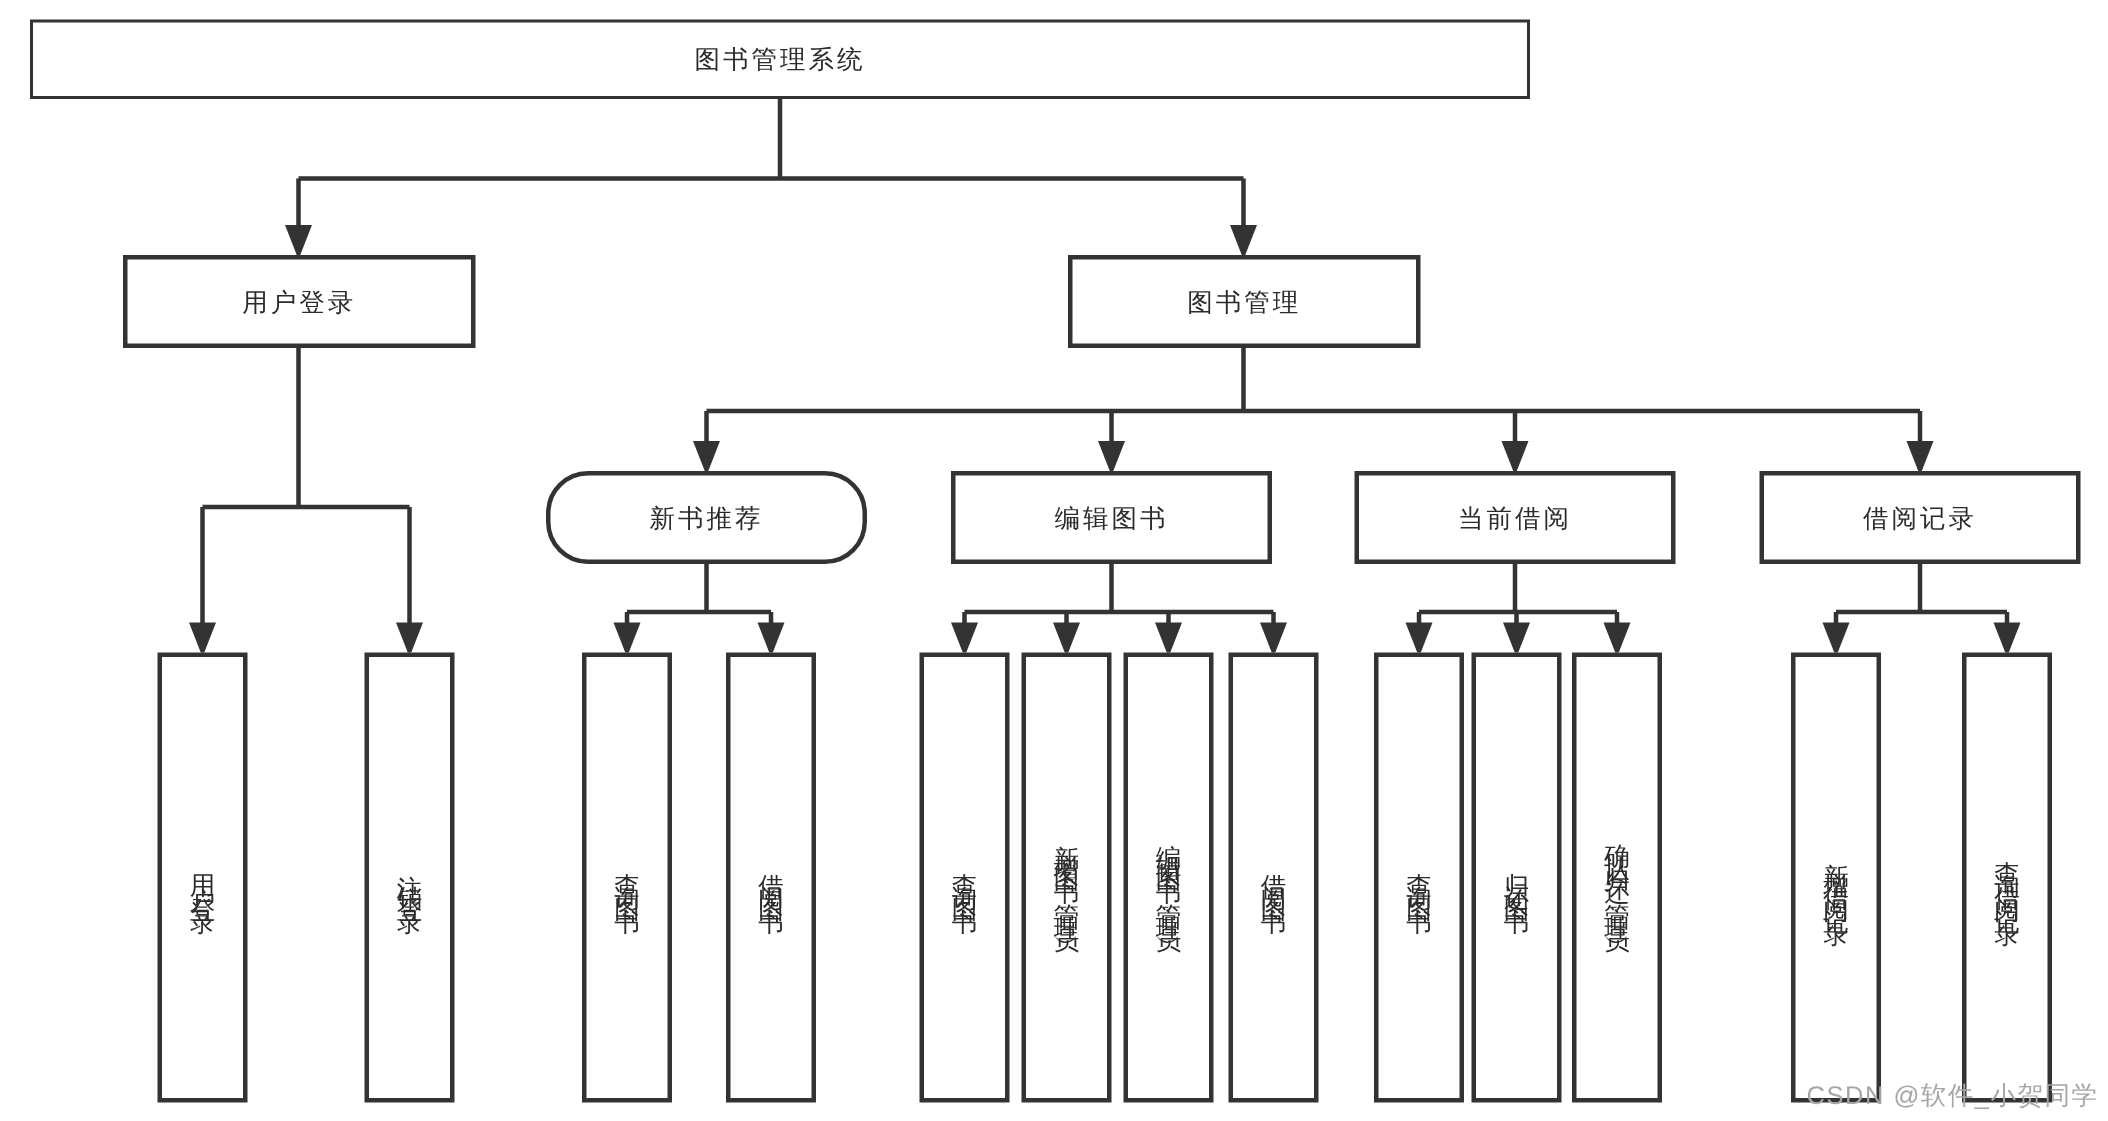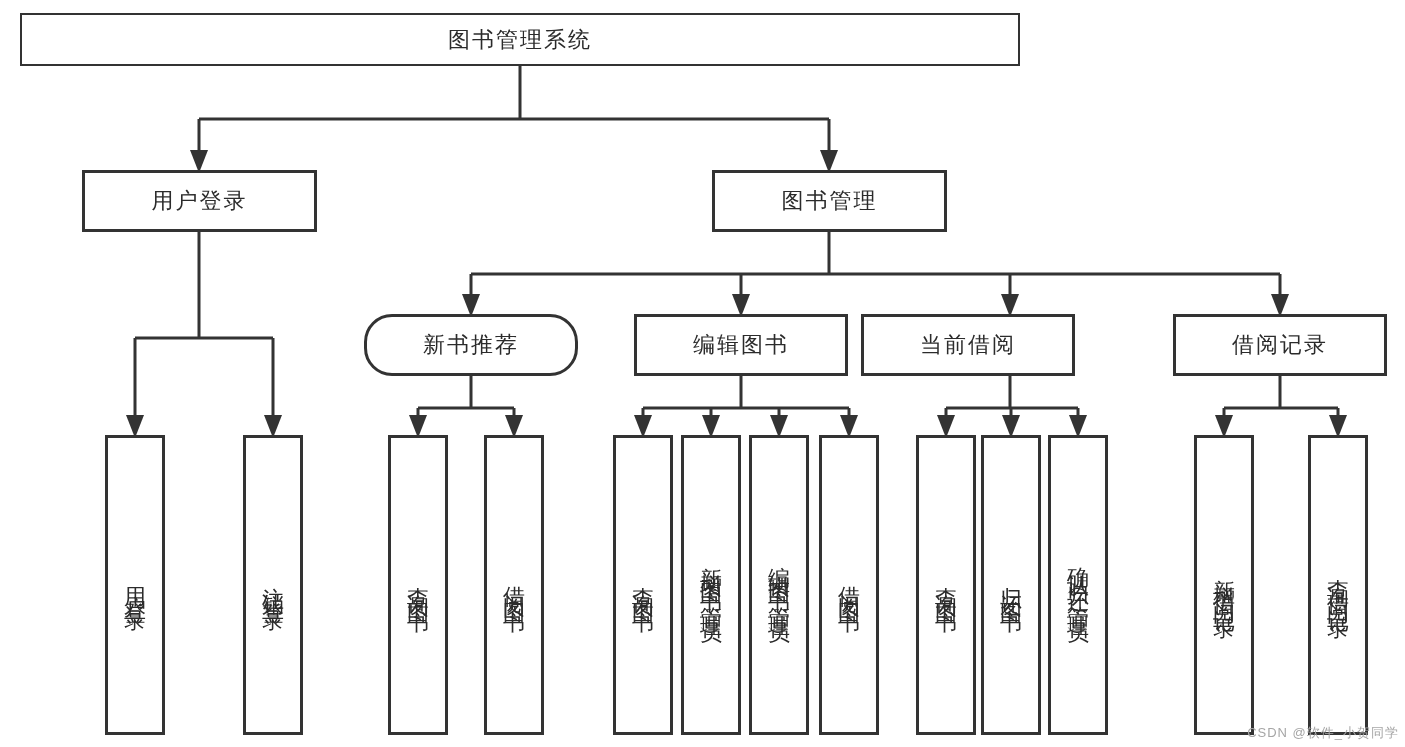--- a/index.html
+++ b/index.html
@@ -16,47 +16,47 @@
   }
   #connectors path{stroke:#333333;stroke-width:3;fill:none;}
   #connectors polygon{fill:#333333;stroke:none;}
   .node{
     position:absolute;
     box-sizing:border-box;
     background:#ffffff;
     border:3px solid #333333;
     display:flex;align-items:center;justify-content:center;
     color:#2b2b2b;
-    font-size:22px;
+    font-size:17px;
   }
   .hbox{letter-spacing:2px;}
   .n-root{left:20px;top:13px;width:1000px;height:53px;border-width:2px;}
   .n-login{left:82px;top:170px;width:235px;height:62px;}
   .n-mgmt{left:712px;top:170px;width:235px;height:62px;}
   .n-rec{left:364px;top:314px;width:214px;height:62px;border-radius:28px;}
   .n-bb{left:634px;top:314px;width:214px;height:62px;}
-  .n-cb{left:861px;top:314px;width:214px;height:62px;}
+  .n-cb{left:903px;top:314px;width:214px;height:62px;}
   .n-br{left:1173px;top:314px;width:214px;height:62px;}
   .vbox{
     top:435px;width:60px;height:300px;
     writing-mode:vertical-rl;
     letter-spacing:8px;
     line-height:1;
     text-align:center;
   }
   .v1{left:105px;}.v2{left:243px;}
   .v3{left:388px;}.v4{left:484px;}
   .v5{left:613px;}.v6{left:681px;}.v7{left:749px;}.v8{left:819px;}
   .v9{left:916px;}.v10{left:981px;}.v11{left:1048px;}
   .v12{left:1194px;}.v13{left:1308px;}
   .watermark{
     position:absolute;
     right:6px;bottom:5px;
     color:#a6a6a6;
-    font-size:13px;
+    font-size:17px;
     letter-spacing:1px;
   }
 </style>
 </head>
 <body>
 
 <div id="canvas">
 
   <svg id="connectors" viewBox="0 0 1405 747" xmlns="http://www.w3.org/2000/svg">
 

